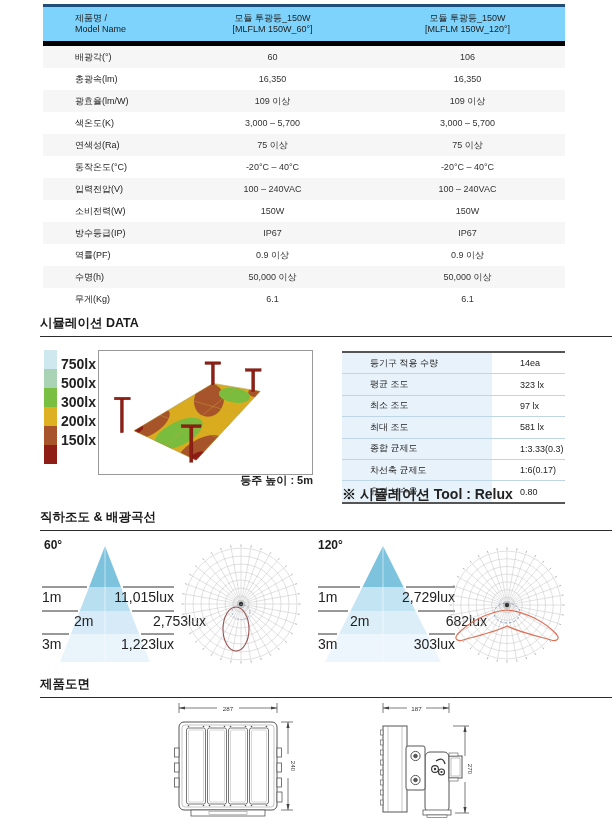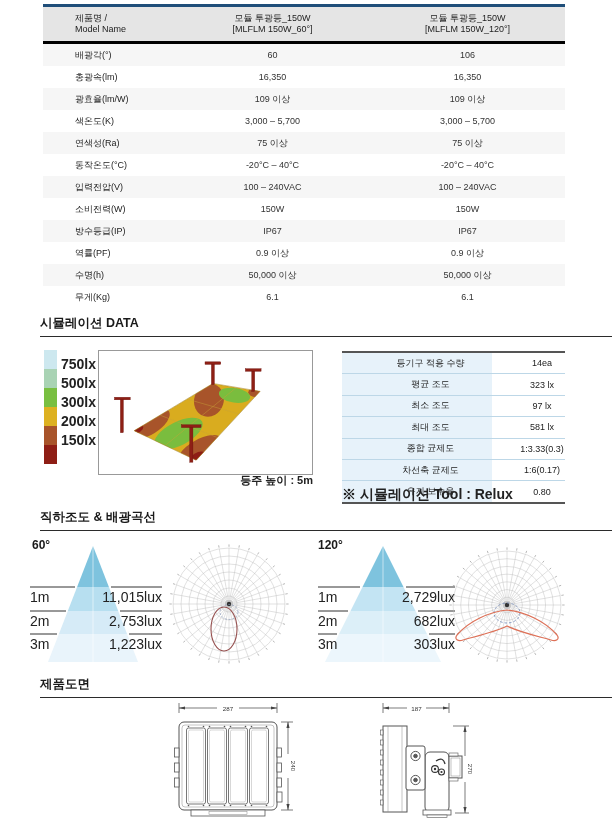--- a/index.html
+++ b/index.html
@@ -3,21 +3,21 @@
 <meta charset="utf-8">
 <style>
   html,body{margin:0;padding:0;background:#fff;}
   .page{position:relative;width:615px;height:818px;background:#fff;overflow:hidden;
         font-family:"Liberation Sans",sans-serif;color:#333;}
 
   
   .spec{position:absolute;left:43px;top:4px;width:522px;border-collapse:collapse;
         border-top:3px solid #1f4e79;font-size:9px;table-layout:fixed;}
   .spec th,.spec td{padding:0;}
-  .spec thead th{background:#e5e5e5;height:34px;border-bottom:3px solid #000000;
+  .spec thead th{background:#7dd3fc;height:34px;border-bottom:5px solid #000000;
         vertical-align:middle;font-weight:500;text-align:center;line-height:11.5px;color:#222;}
   .spec thead th.c1{text-align:left;padding-left:32px;}
   .spec tbody td{height:22px;text-align:center;color:#333;}
   .spec tbody td.c1{text-align:left;padding-left:32px;color:#222;}
   .spec tbody tr:nth-of-type(odd){background:#f6f6f6;}
 
   
   .sec-title{position:absolute;left:40px;font-size:12.5px;font-weight:bold;color:#1a1a1a;}
   .rule{position:absolute;left:40px;width:572px;border-top:1.8px solid #2b2b2b;height:0;}
 
@@ -27,33 +27,33 @@
   .legend-seg{width:13px;height:19px;}
   .legend-labels{position:absolute;left:17px;top:5px;width:42px;}
   .legend-label{height:19px;line-height:19px;font-size:14px;font-weight:bold;color:#222;}
   .sim-box{position:absolute;left:98px;top:350px;width:215px;height:125px;
            border:1px solid #999;box-sizing:border-box;background:#fff;}
   .sim-caption{position:absolute;left:100px;top:474px;width:213px;text-align:right;
            font-size:11px;font-weight:bold;color:#222;line-height:12.5px;}
 
   .sim-table{position:absolute;left:342px;top:351px;width:223px;border-collapse:collapse;
            border-top:2px solid #555;border-bottom:2px solid #555;font-size:9px;table-layout:fixed;}
-  .sim-table td{height:18.4px;text-align:center;border-bottom:1px solid #bdd7e7;color:#222;padding-left:28px;}
+  .sim-table td{height:18.4px;text-align:left;border-bottom:1px solid #bdd7e7;color:#222;padding-left:28px;}
   .sim-table tr:last-of-type td{border-bottom:none;}
   .sim-table td.k{width:121px;background:#e7f2fa;font-weight:500;}
   .footnote{position:absolute;left:342px;top:486px;font-size:14px;font-weight:bold;color:#222;}
 
   
   .group{position:absolute;top:538px;width:308px;height:132px;}
-  .g1{left:28px;} .g2{left:313px;}
+  .g1{left:40px;} .g2{left:313px;}
   .angle{position:absolute;top:0;font-size:12px;font-weight:bold;color:#1a1a1a;}
   .g1 .angle{left:4px;} .g2 .angle{left:5px;}
   .cone{position:absolute;left:0;top:2px;}
   .dist,.lux{position:absolute;font-size:14px;color:#222;font-weight:500;}
-  .r1{top:51px;} .r2{top:75px;} .r3{top:98px;}
+  .r1{top:51px;} .r2{top:75px;margin-left:32px;} .r3{top:98px;}
   .g1 .dist{left:2px;} .g1 .lux{left:58px;width:76px;text-align:right;}
   .g2 .dist{left:5px;} .g2 .lux{left:64px;width:78px;text-align:right;}
   .polar{position:absolute;overflow:visible;}
   .g1 .polar{left:143px;top:8px;}
   .g2 .polar{left:138px;top:11px;}
 
   
   .draw{position:absolute;}
   .draw-front{left:165px;top:700px;}
   .draw-side{left:375px;top:700px;}

